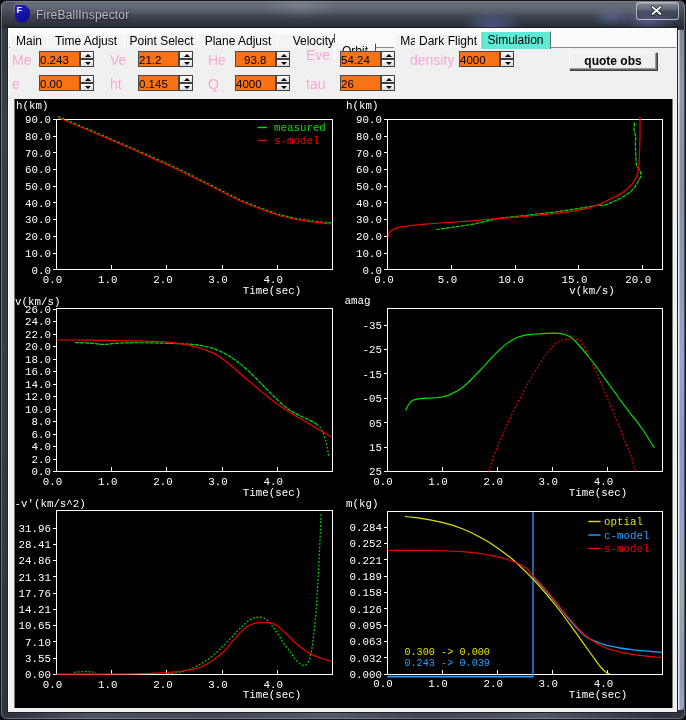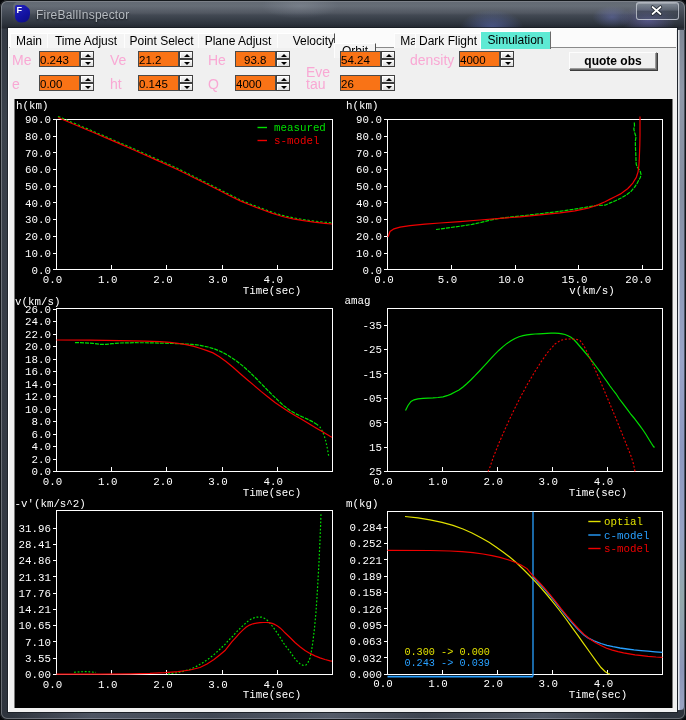--- a/index.html
+++ b/index.html
@@ -97,21 +97,21 @@
 <div class="lb" style="left:208px;top:53px;">He</div>
 <div class="tb" style="left:235px;top:51px;padding-left:8px;">93.8</div>
 <div class="sp" style="left:276px;top:51px;">
     <div class="b u">
       <div class="a"></div>
     </div>
     <div class="b d">
       <div class="a"></div>
     </div>
   </div>
-<div class="lb" style="left:306px;top:65px;">Eve</div>
+<div class="lb" style="left:306px;top:48px;">Eve</div>
 <div class="tb" style="left:340px;top:51px;">54.24</div>
 <div class="sp" style="left:381px;top:51px;">
     <div class="b u">
       <div class="a"></div>
     </div>
     <div class="b d">
       <div class="a"></div>
     </div>
   </div>
 <div class="lb" style="left:410px;top:53px;">density</div>

